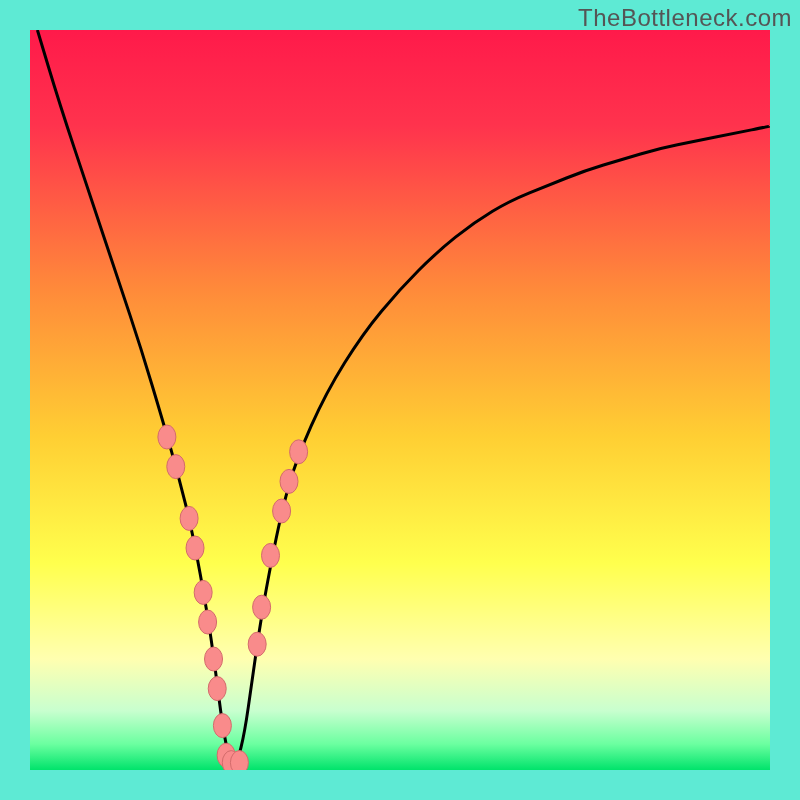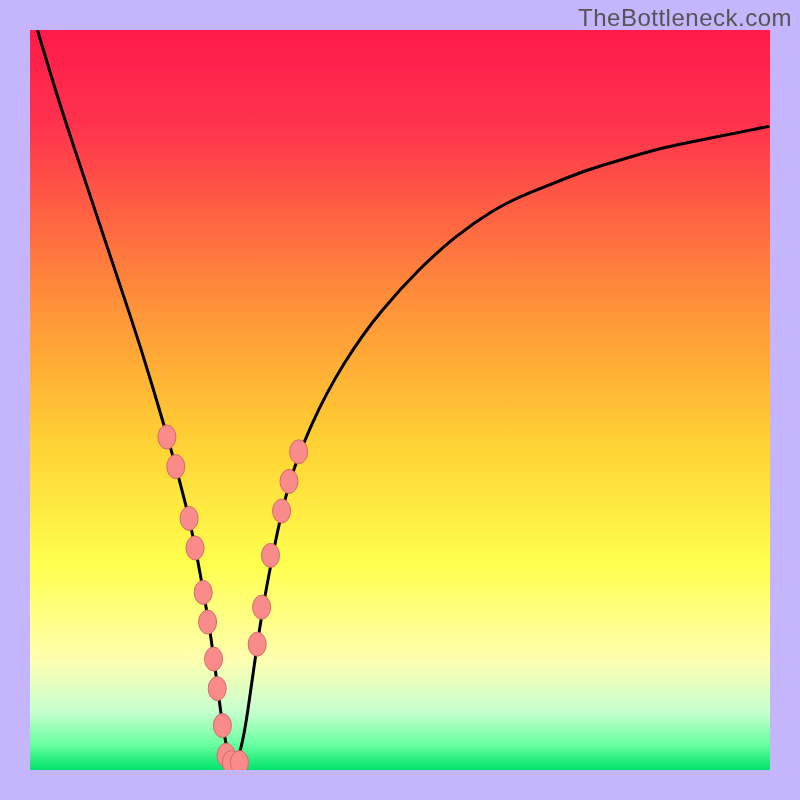--- a/index.html
+++ b/index.html
@@ -7,21 +7,21 @@
     padding: 0;
     width: 800px;
     height: 800px;
     overflow: hidden;
     font-family: Arial, Helvetica, sans-serif;
     background: #000;
   }
   .outer {
     width: 800px;
     height: 800px;
-    background: #c4b5fd;
+    background: #5eead4;
     position: relative;
   }
   .plot {
     position: absolute;
     left: 30px;
     top: 30px;
     width: 740px;
     height: 740px;
     overflow: hidden;
   }

